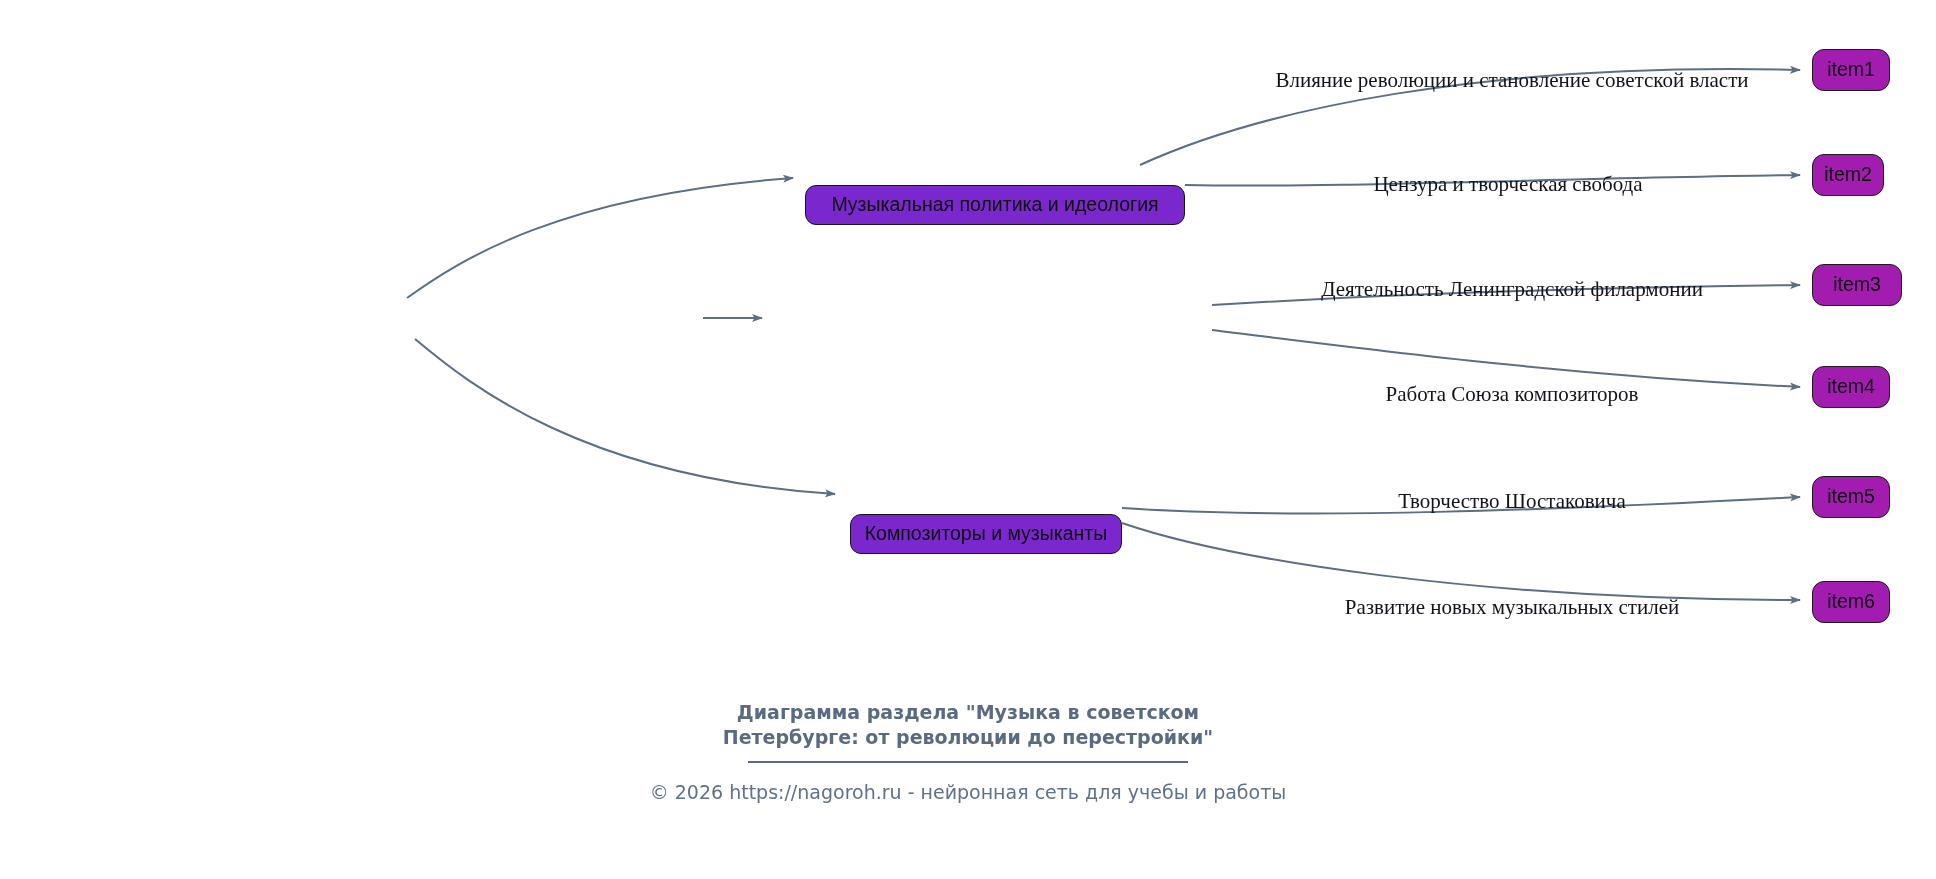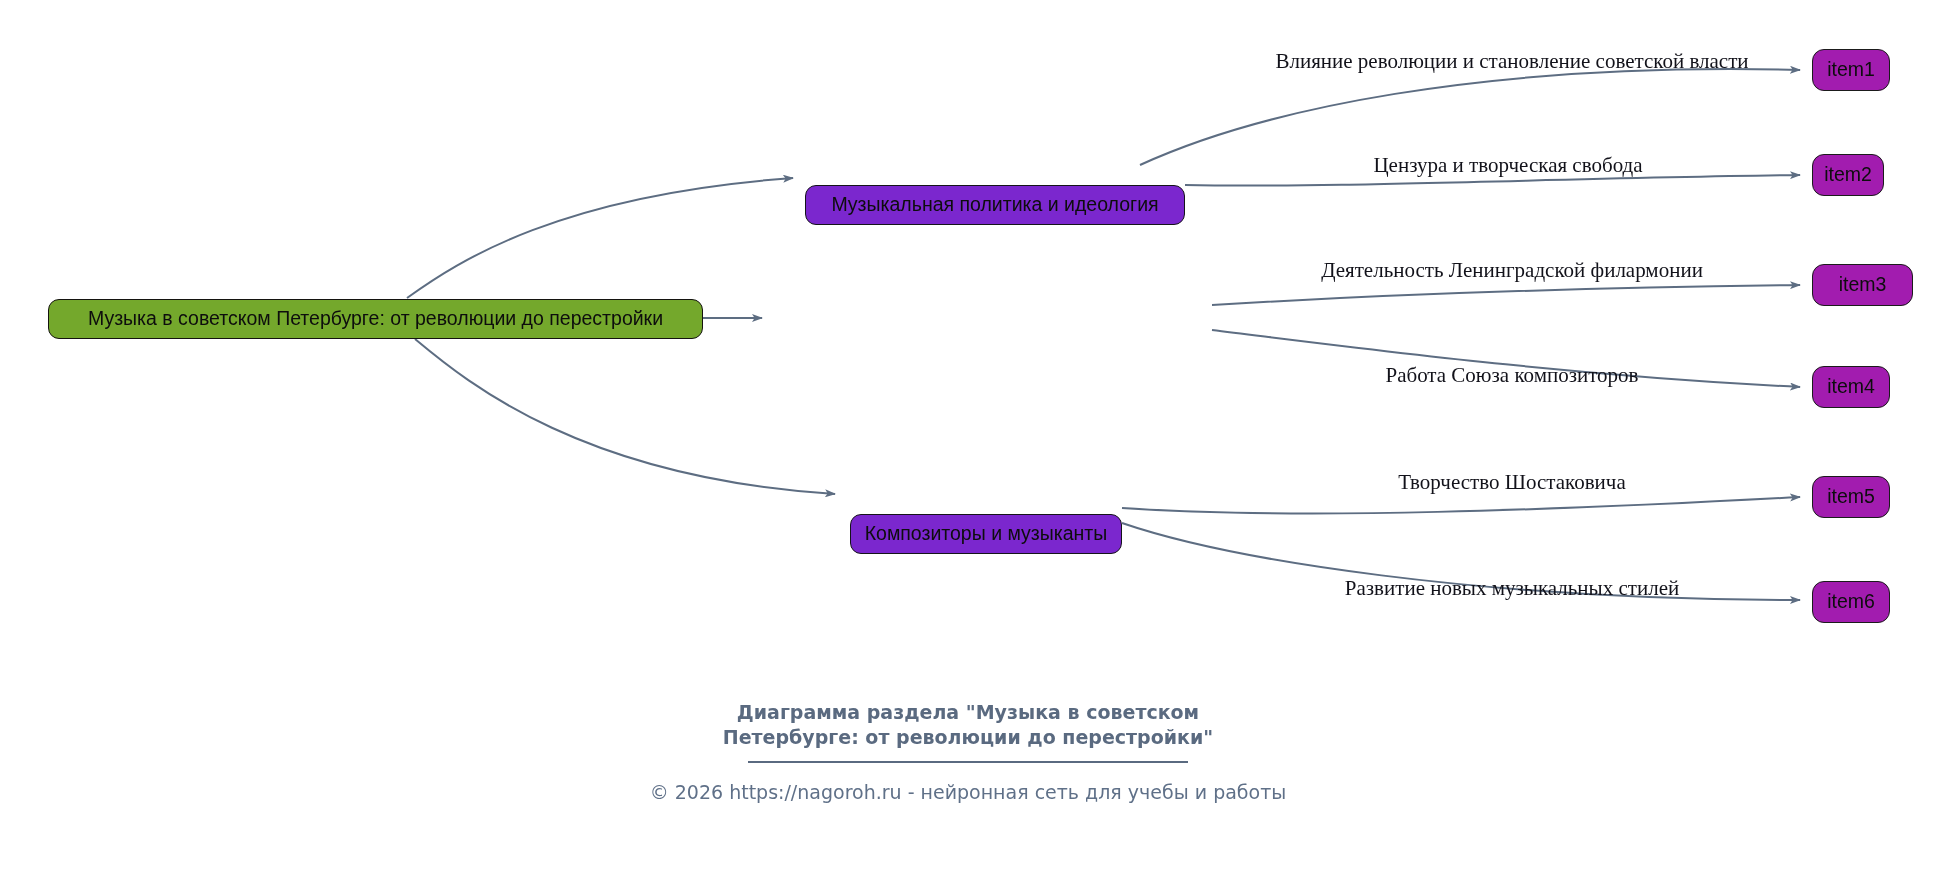--- a/index.html
+++ b/index.html
@@ -79,20 +79,21 @@
 
   
   .edge-label {
     position: absolute;
     font-family: "Liberation Serif", serif;
     font-size: 21px;
     color: #12121a;
     white-space: nowrap;
     line-height: 1;
     transform: translate(-50%, -50%);
+    margin-top: 19px;
   }
 
   
   #footer {
     position: absolute;
     left: 0;
     top: 700px;
     width: 1936px;
     text-align: center;
   }
@@ -142,40 +143,37 @@
 
     <path class="edge-path" d="M 1212,305 C 1360,296 1560,288 1800,285" marker-end="url(#arrowhead)"></path>
 
     <path class="edge-path" d="M 1212,330 C 1360,348 1560,375 1800,387" marker-end="url(#arrowhead)"></path>
 
     <path class="edge-path" d="M 1122,508 C 1300,520 1560,510 1800,497" marker-end="url(#arrowhead)"></path>
 
     <path class="edge-path" d="M 1122,523 C 1230,560 1480,600 1800,600" marker-end="url(#arrowhead)"></path>
   </svg>
 
-  <div class="node node-root" style="left:48px; top:299px; width:655px; height:40px;">
-    <span class="node-label">Музыка в советском Петербурге: от революции до перестройки</span>
-  </div>
 
   <div class="node node-branch" style="left:805px; top:157px; width:380px; height:40px;margin-top:28px;">
     <span class="node-label">Музыкальная политика и идеология</span>
   </div>
 
 
   <div class="node node-branch" style="left:850px; top:475px; width:272px; height:40px;margin-top:39px;">
     <span class="node-label">Композиторы и музыканты</span>
   </div>
 
   <div class="node node-leaf" style="left:1812px; top:49px; width:78px; height:42px;">
     <span class="node-label">item1</span>
   </div>
   <div class="node node-leaf" style="left:1812px; top:154px; width:72px; height:42px;">
     <span class="node-label">item2</span>
   </div>
-  <div class="node node-leaf" style="left:1812px; top:264px; width:101px; height:42px;">
+  <div class="node node-leaf" style="left:1812px; top:264px; width:90px; height:42px;">
     <span class="node-label">item3</span>
   </div>
   <div class="node node-leaf" style="left:1812px; top:366px; width:78px; height:42px;">
     <span class="node-label">item4</span>
   </div>
   <div class="node node-leaf" style="left:1812px; top:476px; width:78px; height:42px;">
     <span class="node-label">item5</span>
   </div>
   <div class="node node-leaf" style="left:1812px; top:581px; width:78px; height:42px;">
     <span class="node-label">item6</span>

